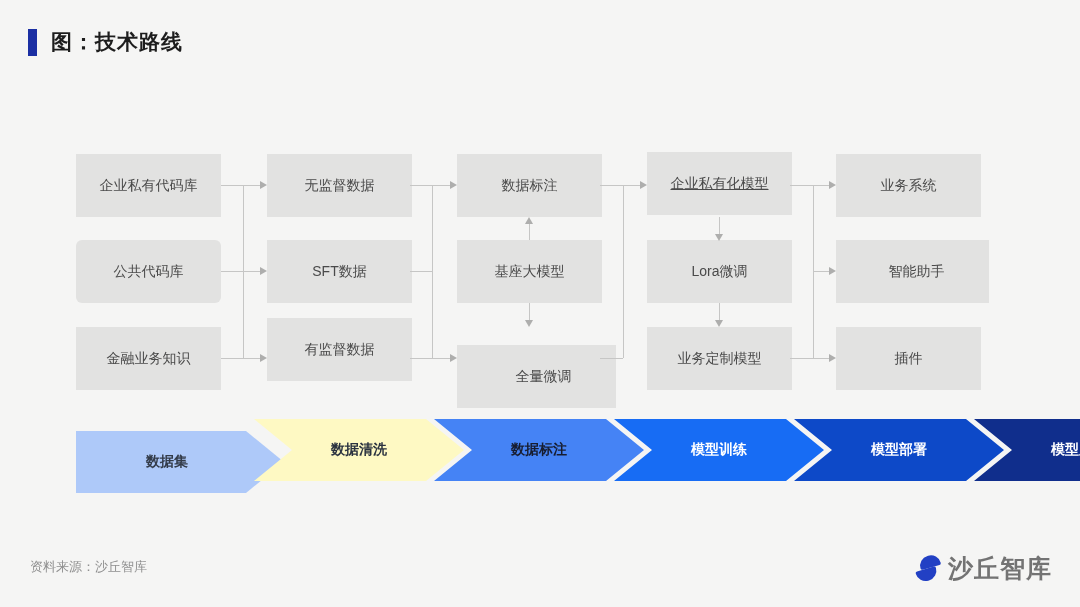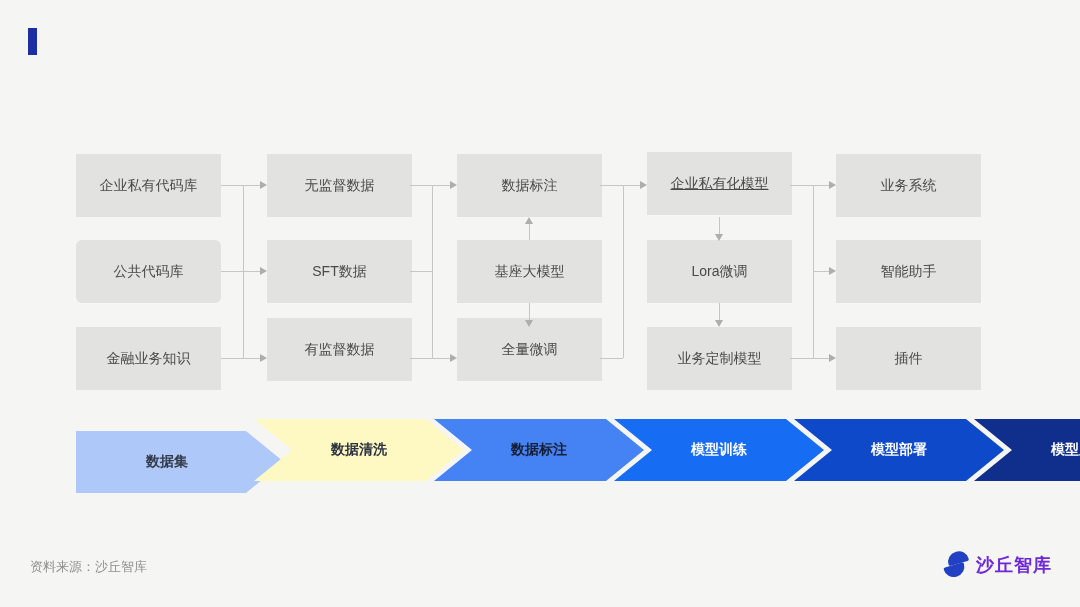--- a/index.html
+++ b/index.html
@@ -34,46 +34,47 @@
         padding-right:26px;}
   .chev:not(.first){margin-left:-30px;padding-left:14px;padding-right:14px;}
 
   
   .source{position:absolute;left:30px;top:558px;font-size:13px;color:#8f8f8f;}
   .logo{position:absolute;right:28px;top:552px;display:flex;align-items:center;}
   .logo-mark{width:24px;height:26px;position:relative;transform:rotate(-16deg);margin-right:7px;}
   .logo-mark .half{position:absolute;left:1px;width:21px;height:12px;background:#2240c4;}
   .logo-mark .top{top:0;border-radius:11px 11px 2px 2px;transform:translateX(3px);}
   .logo-mark .bot{top:12px;border-radius:2px 2px 11px 11px;transform:translateX(-3px);}
-  .logo-text{font-size:18px;font-weight:bold;color:#6d28d9;letter-spacing:1px;}
+  .logo-text{font-size:25px;font-weight:bold;color:#737373;letter-spacing:1px;}
 </style>
 </head>
 <body>
 
 <div class="canvas">
 
   <div class="title-row">
     <div class="title-bar"></div>
+    <div class="title-text">图：技术路线</div>
   </div>
 
   <div id="diagram">
       <div class="node" style="left: 76px; top: 154px;">企业私有代码库</div>
       <div class="node" style="left: 76px; top: 240px; border-radius: 6px;">公共代码库</div>
       <div class="node" style="left: 76px; top: 327px;">金融业务知识</div>
       <div class="node" style="left: 267px; top: 154px; text-align: center;">无监督数据</div>
       <div class="node" style="left: 267px; top: 240px;">SFT数据</div>
       <div class="node" style="left: 267px; top: 318px;">有监督数据</div>
       <div class="node" style="left: 457px; top: 154px;">数据标注</div>
       <div class="node" style="left: 457px; top: 240px;">基座大模型</div>
-      <div class="node" style="left: 457px; top: 318px;">全量微调</div>
+      <div class="node" style="left: 457px; top: 345px; padding-left: 14px;">全量微调</div>
       <div class="node" style="left: 647px; top: 152px; text-decoration: underline;">企业私有化模型</div>
       <div class="node" style="left: 647px; top: 240px;">Lora微调</div>
       <div class="node" style="left: 647px; top: 327px;">业务定制模型</div>
       <div class="node" style="left: 836px; top: 154px;">业务系统</div>
-      <div class="node" style="left: 836px; top: 240px;">智能助手</div>
+      <div class="node" style="left: 836px; top: 240px; padding-left: 8px;">智能助手</div>
       <div class="node" style="left: 836px; top: 327px;">插件</div>
       <div class="hline" style="left: 221px; top: 185px; width: 40px;"></div>
       <div class="hline" style="left: 221px; top: 271px; width: 40px;"></div>
       <div class="hline" style="left: 221px; top: 358px; width: 40px;"></div>
       <div class="hline" style="left: 410px; top: 185px; width: 41px;"></div>
       <div class="hline" style="left: 410px; top: 271px; width: 22px;"></div>
       <div class="hline" style="left: 410px; top: 358px; width: 41px;"></div>
       <div class="hline" style="left: 600px; top: 185px; width: 41px;"></div>
       <div class="hline" style="left: 600px; top: 358px; width: 23px;"></div>
       <div class="hline" style="left: 790px; top: 185px; width: 40px;"></div>

